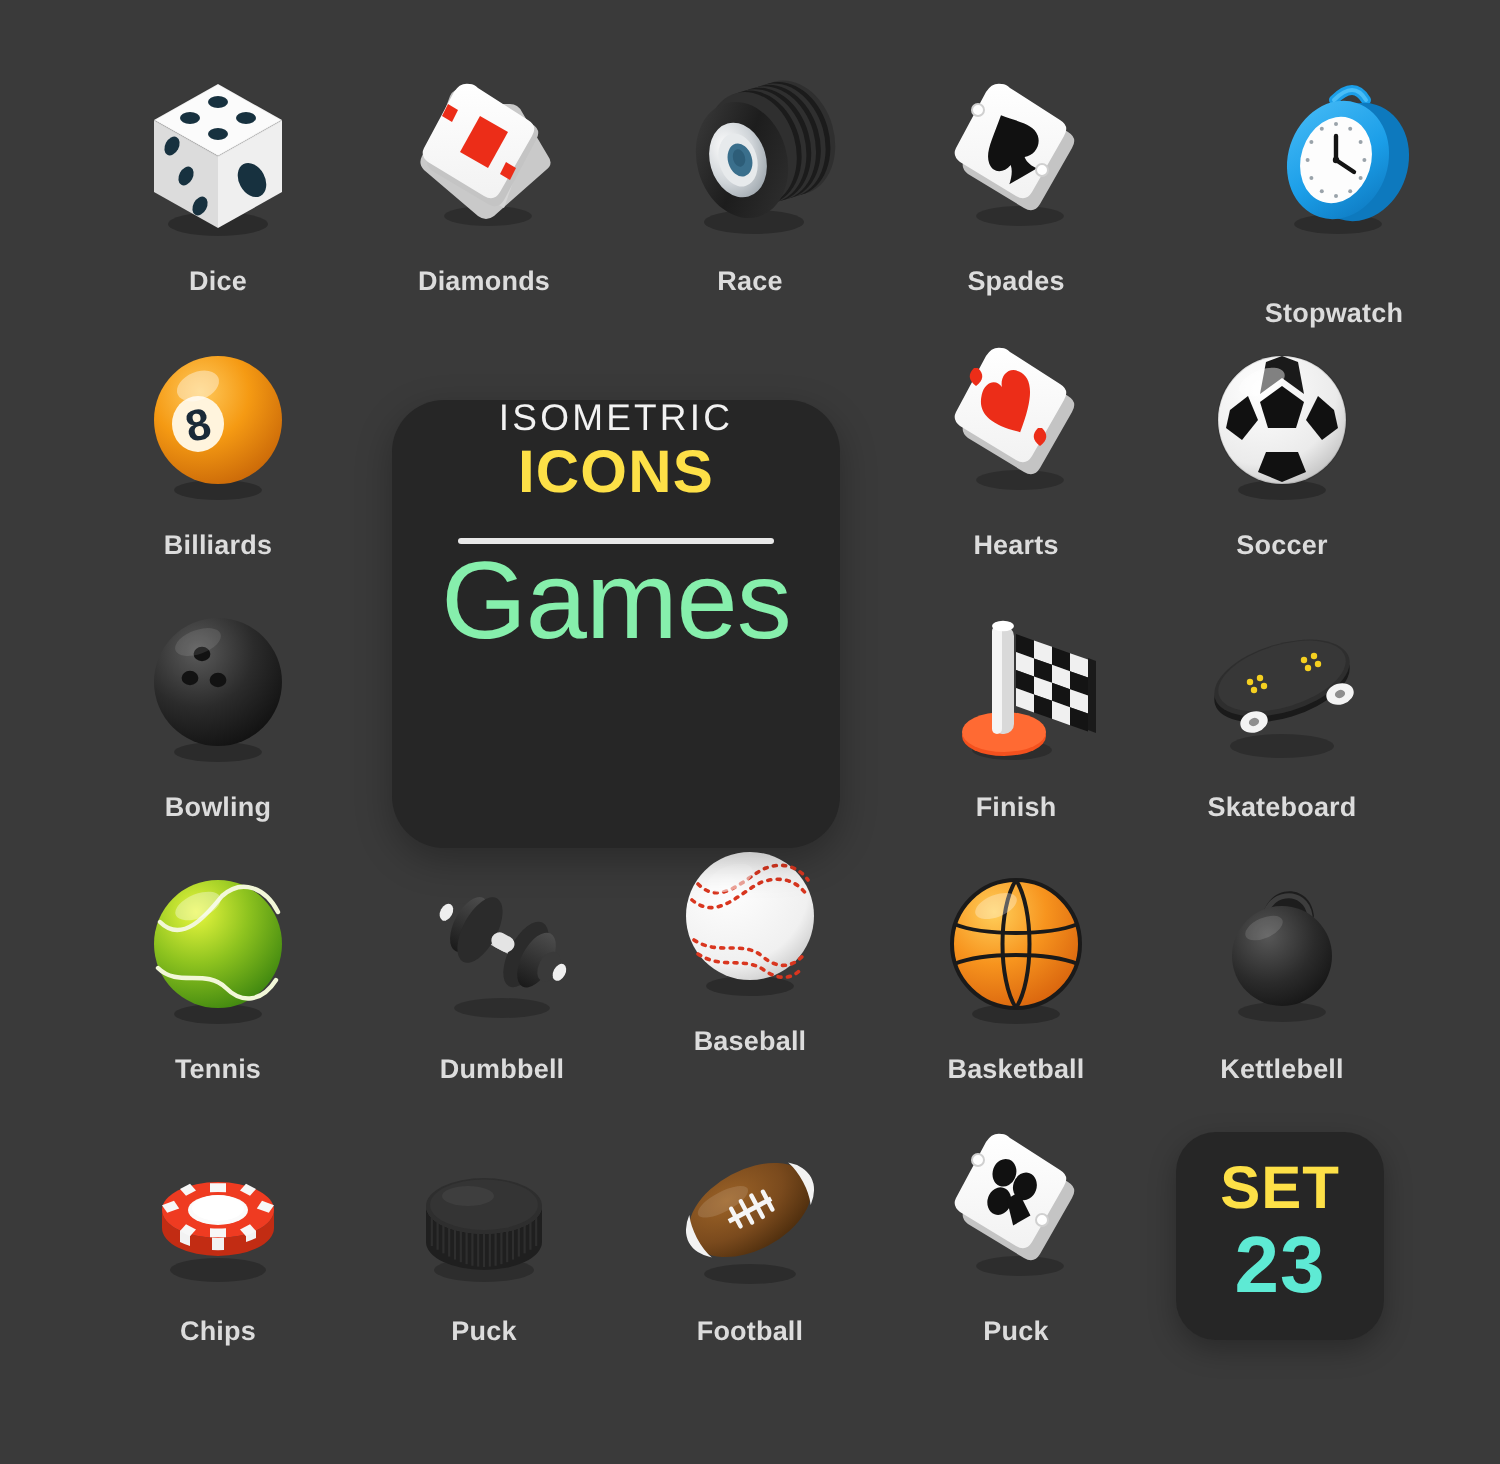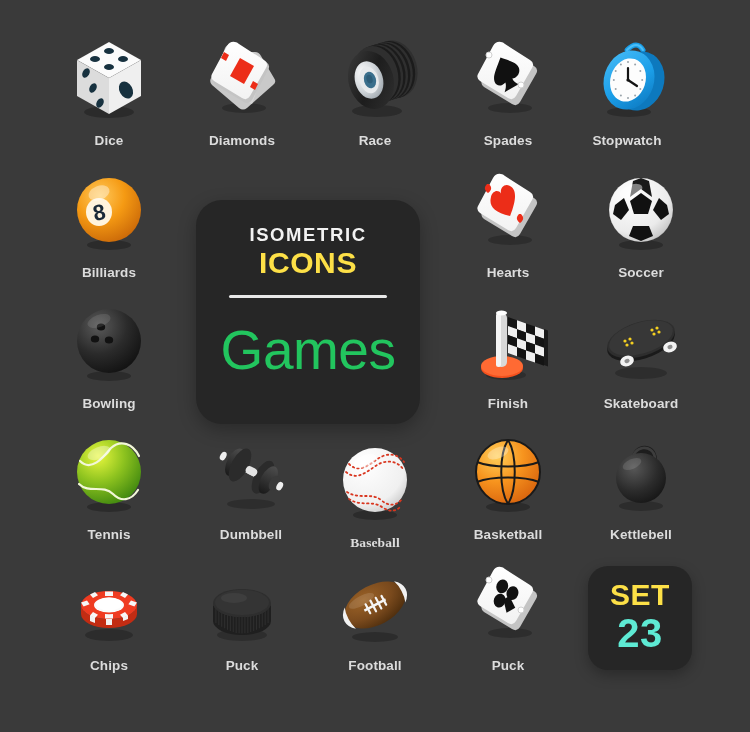--- a/index.html
+++ b/index.html
@@ -46,45 +46,44 @@
     position:absolute;
     left:196px;top:200px;
     width:224px;height:224px;
     background:#262626;
     border-radius:26px;
     display:flex;flex-direction:column;
     align-items:center;justify-content:flex-start;
     box-shadow:0 6px 18px rgba(0,0,0,.28);
   }
   .tc-iso{
-    margin-top:26px;
     font-size:18.5px;
-    font-weight:bold;
+    font-weight:normal;
     letter-spacing:1.6px;
     color:#f2f2f2;
     line-height:1;
   }
   .tc-icons{
     margin-top:3px;
     font-size:30px;
     font-weight:bold;
     letter-spacing:.6px;
     color:#fde047;
     line-height:1;
   }
   .tc-rule{
     margin-top:17px;
     width:158px;height:3px;
     background:#e8e8e8;border-radius:2px;
   }
   .tc-name{
-    margin-top:25px;
+    margin-top:1px;
     font-size:55px;
     font-weight:300;
-    color:#22c55e;
+    color:#86efac;
     line-height:1;
     letter-spacing:-.5px;
   }
 
   
   .set-card{
     position:absolute;
     left:588px;top:566px;
     width:104px;height:104px;
     background:#262626;
@@ -243,21 +242,21 @@
   <g transform="translate(47,42) rotate(-30) skewX(-10)" fill="#111">
     <path d="M0 -13 C 8 -5, 14 -1, 14 5 C 14 10, 9 13, 4 11 C 4 14, 6 17, 8 19 L -8 19 C -6 17, -4 14, -4 11
              C -9 13, -14 10, -14 5 C -14 -1, -8 -5, 0 -13 Z"></path>
   </g>
   <circle cx="31" cy="27" r="3" fill="#fff" stroke="#d0d0d0"></circle>
   <circle cx="63" cy="57" r="3" fill="#fff" stroke="#d0d0d0"></circle>
 </svg>
         </div>
         <div class="label">Spades</div>
       </div>
-      <div class="cell" style="left: 560px; top: 28px;">
+      <div class="cell" style="left: 600px; top: 28px; gap: 16px;">
         <div class="art">
 <svg width="100" height="100" viewBox="0 0 100 100">
   <defs>
     <linearGradient id="swg" x1="0" y1="0" x2="1" y2="1">
       <stop offset="0" stop-color="#49bdf7"></stop>
                 <stop offset=".55" stop-color="#1b9ee8"></stop>
                 <stop offset="1" stop-color="#0b73ba"></stop>
     </linearGradient>
   </defs>
   <ellipse cx="52" cy="84" rx="22" ry="5" fill="rgba(0,0,0,0.24)"></ellipse>
@@ -503,21 +502,21 @@
 
     <ellipse cx="18" cy="49" rx="3" ry="4.5" fill="#efefef"></ellipse>
     <ellipse cx="82" cy="49" rx="3" ry="4.5" fill="#efefef"></ellipse>
 
     <rect x="44" y="45" width="12" height="8" rx="4" fill="#e4e4e4"></rect>
   </g>
 </svg>
         </div>
         <div class="label">Dumbbell</div>
       </div>
-      <div class="cell" style="left: 308px; top: 430px; font-family: Liberation Serif, serif;">
+      <div class="cell" style="left: 308px; top: 408px;">
         <div class="art">
 <svg width="100" height="100" viewBox="0 0 100 100">
   <defs>
     <radialGradient id="bbg" cx=".33" cy=".25" r=".9">
       <stop offset="0" stop-color="#ffffff"></stop>
                 <stop offset=".7" stop-color="#f0f0f0"></stop>
                 <stop offset="1" stop-color="#bfbfbf"></stop>
     </radialGradient>
   </defs>
   <ellipse cx="50" cy="85" rx="22" ry="5" fill="rgba(0,0,0,0.26)"></ellipse>

